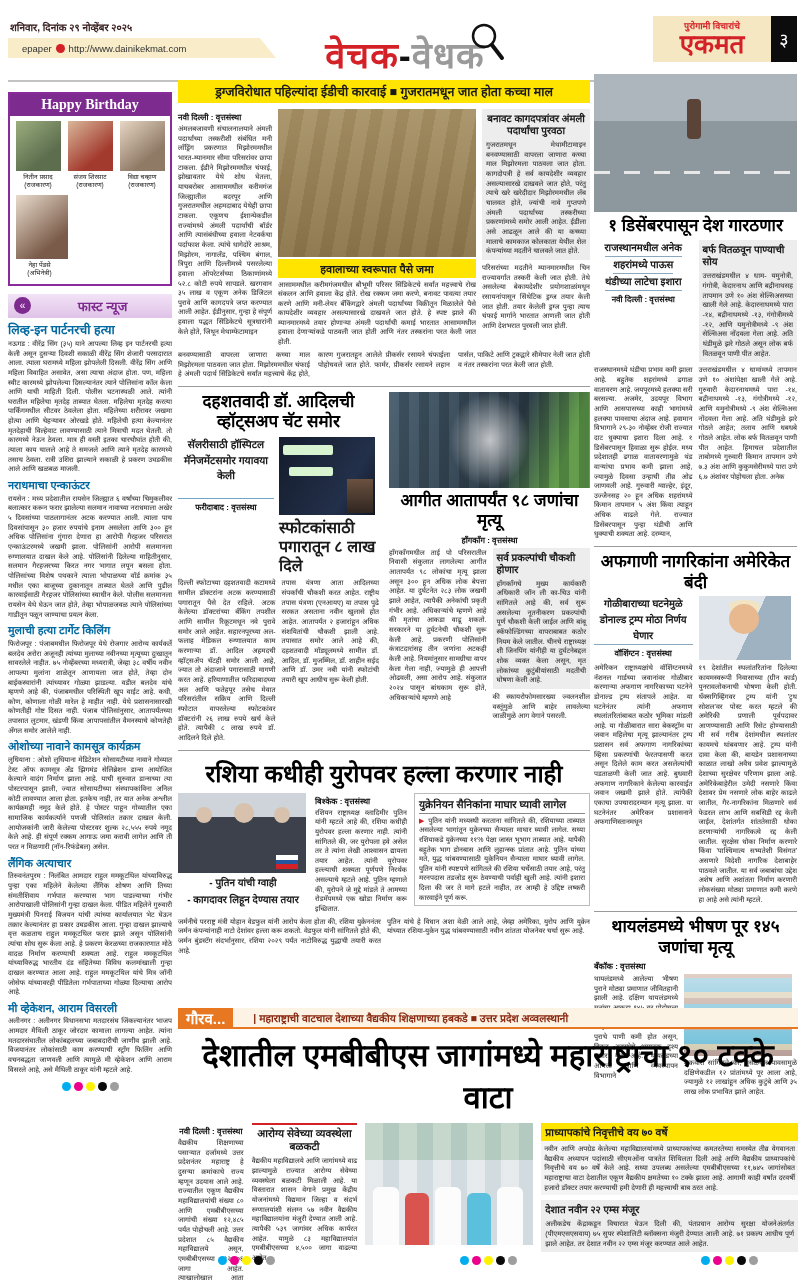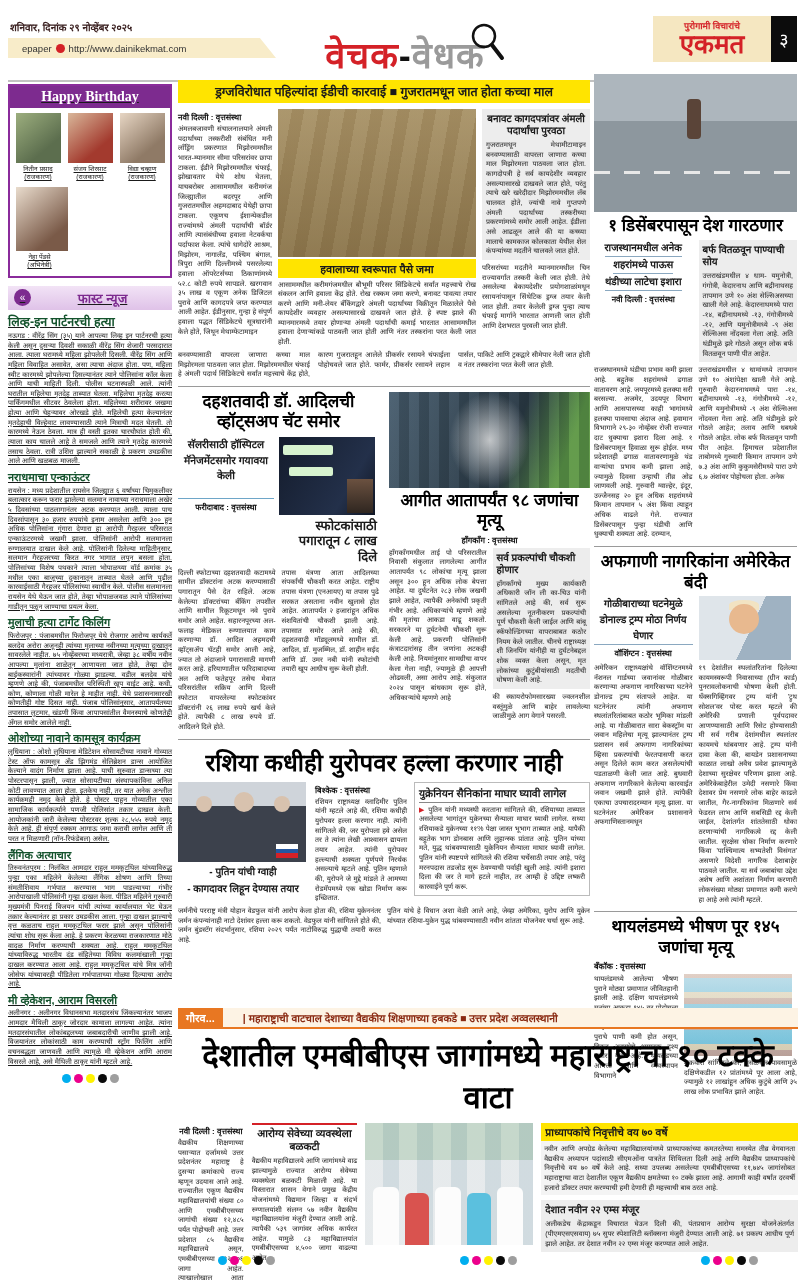--- a/index.html
+++ b/index.html
@@ -26,35 +26,35 @@
   
   .body-txt{font-size:7px;line-height:1.38;text-align:justify;color:#222;}
   .byline{font-size:8px;font-weight:bold;text-align:center;margin:2px 0;color:#111;}
   .gray-box{background:#ededed;padding:4px;box-sizing:border-box;}
   .gray-box .gb-title{font-size:10px;font-weight:bold;margin-bottom:3px;line-height:1.2;}
   .dots{display:flex;gap:3px;justify-content:center;align-items:center;}
   .dots i{width:9px;height:9px;border-radius:50%;display:inline-block;}
   .d-c{background:#00aeef}.d-m{background:#ec008c}.d-y{background:#fff200}.d-k{background:#0a0a0a}.d-g{background:#9e9e9e}
   .photo{position:relative;overflow:hidden;}
   
-  #sidebar{position:absolute;left:8px;top:84px;width:164px;height:1180px;text-decoration:underline;}
+  #sidebar{position:absolute;left:8px;top:92px;width:164px;height:1180px;}
   .bday{border:2px solid #8a2b9b;}
   .bday-hd{background:#7d2b8f;color:#fff;text-align:center;font-family:"Liberation Serif",serif;font-weight:bold;font-size:14px;padding:3px 0;}
   .bday-row{display:flex;justify-content:space-around;padding:5px 2px 2px;}
   .bday-cell{width:47px;text-align:center;}
   .bday-ph{width:45px;height:50px;margin:0 auto;}
   .bday-ph2{width:52px;height:64px;}
   .bday-nm{font-size:6.5px;line-height:1.25;margin-top:2px;color:#222;}
   .bday-row2{display:flex;align-items:center;gap:6px;padding:4px 6px 6px;}
   .wish{font-size:8px;font-weight:bold;color:#4a3a3a;text-align:center;line-height:1.3;}
   .fast-hd{margin-top:8px;background:linear-gradient(#f2e3f6,#dfc2e8);display:flex;align-items:center;gap:8px;padding:3px 6px;}
   .fast-hd .badge{width:17px;height:17px;border-radius:50%;background:#7d2b8f;color:#fff;font-size:10px;display:flex;align-items:center;justify-content:center;}
   .fast-hd .t{flex:1;text-align:center;font-size:13px;font-weight:bold;color:#7d2b8f;}
   .fn-item{margin-top:5px;}
-  .fn-h{font-size:11px;font-weight:bold;color:#14532d;line-height:1.15;margin-bottom:2px;}
+  .fn-h{font-size:11px;font-weight:bold;color:#0369a1;line-height:1.15;margin-bottom:2px;}
   .fn-h.big{font-size:12.5px;}
   #sidebar .dots{margin-top:8px;}
   
   #main{position:absolute;left:178px;top:72px;width:412px;height:936px;}
   .h1{font-size:44px;line-height:1.12;font-weight:bold;text-align:center;color:#000;letter-spacing:0;}
   .ystrip{margin-top:8px;background:#ffe400;text-align:center;font-size:12.5px;font-weight:bold;padding:3px 2px;}
   .lead-grid{display:flex;gap:6px;margin-top:6px;}
   .lead-c1{width:94px;}
   .lead-c2{width:198px;}
   .lead-c3{width:108px;}
@@ -67,21 +67,21 @@
   .sec-rule{border:none;border-top:1.5px solid #9a9a9a;margin:7px 0 5px;}
   .row2{display:flex;gap:10px;}
   .art{flex:1;}
   .h2{font-size:17px;font-weight:bold;text-align:center;line-height:1.2;color:#000;}
   .sub-blue{font-size:10.5px;font-weight:bold;text-align:center;line-height:1.5;}
   .sub-blue span{border-bottom:1.5px solid #6ea6c8;display:inline-block;padding-bottom:14px;}
   .adil-grid{display:flex;gap:5px;margin-top:4px;}
   .chat{width:96px;height:78px;background:linear-gradient(120deg,#141c2c,#23304a 70%,#101624);}
   .chat .bub{position:absolute;background:#d7f3cf;border-radius:2px;}
   .chat .face{position:absolute;right:2px;bottom:2px;width:26px;height:34px;background:linear-gradient(#6b5140,#2f2620);}
-  .cap-b{font-size:13px;font-weight:bold;text-align:right;margin-top:3px;line-height:1.2;}
+  .cap-b{font-size:16px;font-weight:bold;text-align:left;margin-top:3px;line-height:1.2;}
   .fire{width:100%;height:96px;background:
      repeating-linear-gradient(90deg,#8a949c 0 10px,#6c7880 10px 20px),
      linear-gradient(110deg,#49565f,#2c363d 60%,#5d893f 85%);background-blend-mode:overlay;}
   .smoke{position:absolute;left:30%;top:0;width:40%;height:100%;background:radial-gradient(ellipse at center,#e6e6e6cc,#99999900 70%);}
   .two-col{display:flex;gap:6px;margin-top:3px;}
   .two-col>div{flex:1;}
   .h2big{font-size:24px;font-weight:bold;text-align:center;margin-top:4px;color:#000;}
   .rus-grid{display:flex;gap:7px;margin-top:4px;}
   .putin{width:128px;height:80px;background:linear-gradient(#cfd4da 0 30%,#3c414c 30% 100%);}
   .putin .flag{position:absolute;right:8px;bottom:4px;width:22px;height:14px;background:linear-gradient(#fff 33%,#2457a0 33% 66%,#d42127 66%);}
@@ -100,21 +100,21 @@
   .wsub span{border-bottom:1.5px solid #8aa8c0;display:inline-block;}
   .trump{width:92px;height:64px;background:linear-gradient(115deg,#dfe5ea 0 55%,#9fb2c2 55% 100%);}
   .trump .hd{position:absolute;left:30px;top:8px;width:30px;height:30px;border-radius:50%;background:#e8b98f;}
   .trump .hair{position:absolute;left:30px;top:4px;width:30px;height:10px;border-radius:50% 50% 0 0;background:#f2e3c2;}
   .flood{width:108px;height:82px;background:
     repeating-linear-gradient(0deg,#b9733b 0 6px,#d4b26a 6px 12px,#6d9fb5 12px 26px),
     linear-gradient(#c8d4da,#7fa9bd);background-blend-mode:overlay;}
   
   #bottom{position:absolute;left:178px;top:1008px;width:620px;height:262px;}
   .gaurav{display:flex;align-items:center;border-bottom:2px solid #e87722;background:#fdf3e4;height:19px;}
-  .glabel{background:#e87722;color:#fff;font-weight:bold;font-size:11px;padding:1px 8px;height:100%;display:flex;align-items:center;box-sizing:border-box;}
+  .glabel{background:#e87722;color:#fff;font-weight:bold;font-size:15px;padding:1px 8px;height:100%;display:flex;align-items:center;box-sizing:border-box;}
   .gtext{font-size:10.5px;font-weight:bold;color:#8a2a12;padding-left:20px;}
   .h1b{font-size:31px;font-weight:bold;text-align:center;margin-top:4px;color:#000;}
   .mb-grid{display:flex;gap:8px;margin-top:6px;}
   .mb-c1{width:66px;}
   .mb-c2{width:106px;}
   .mb-c3{width:168px;}
   .mb-c4{width:258px;}
   .box-redtop{border-top:2px solid #d42127;padding-top:2px;}
   .box-redtop .t{font-size:10.5px;font-weight:bold;text-align:center;line-height:1.25;margin-bottom:3px;}
   .docs{width:168px;height:122px;background:

